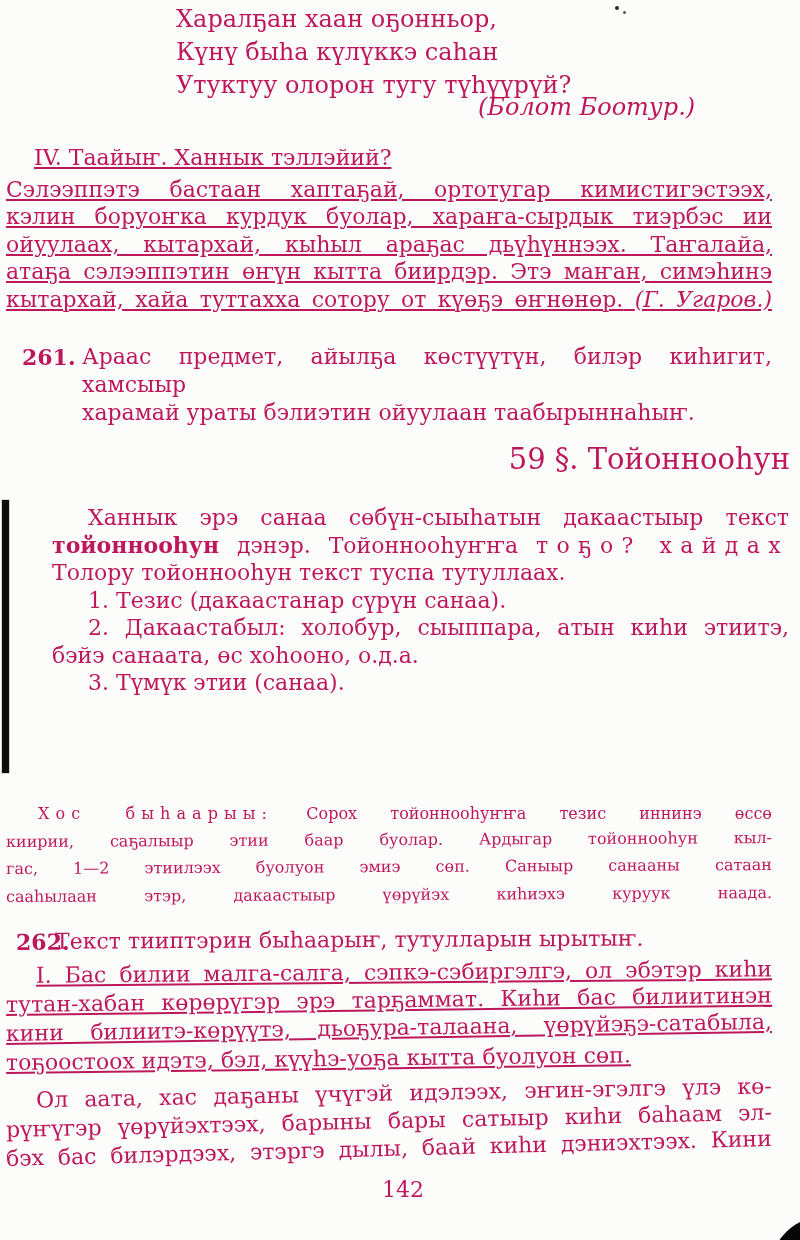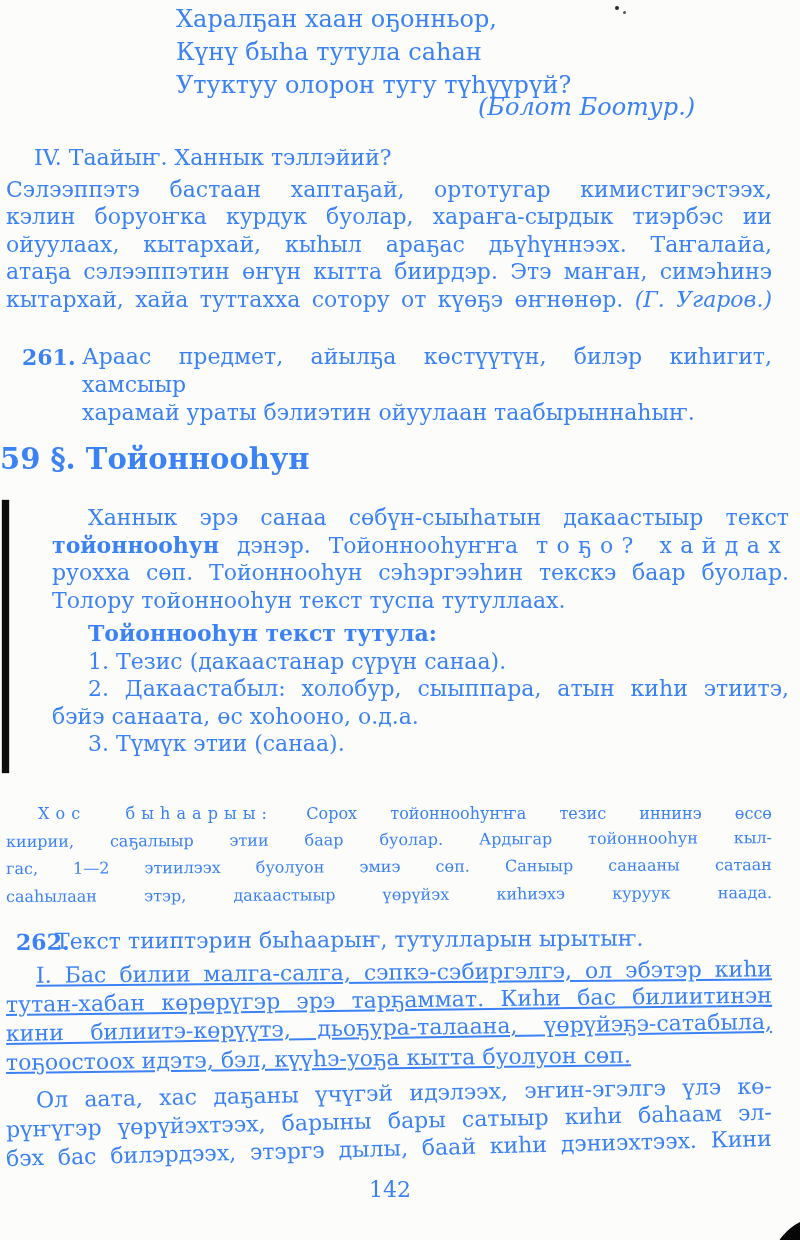--- a/index.html
+++ b/index.html
@@ -1,41 +1,41 @@
 <!DOCTYPE html>
 <html><head>
 <meta charset="utf-8">
 <style>
   html,body{margin:0;padding:0;}
   body{width:800px;height:1240px;overflow:hidden;}
   .page{
     position:relative;width:800px;height:1240px;
-    background:#fcfcfb;color:#3b82f6;
+    background:#fcfcfb;color:#be185d;
     font-family:"DejaVu Serif","Liberation Serif",serif;
     font-size:22px;
   }
   .abs{position:absolute;}
   .ln{white-space:nowrap;}
   .just{text-align:justify;text-align-last:justify;white-space:normal;}
   .b{font-weight:bold;}
   .i{font-style:italic;}
   .sp{letter-spacing:0.38em;}
   .num{position:absolute;left:16px;top:0;font-weight:bold;}
 
   .verse{left:176px;top:3px;font-size:24px;line-height:33px;}
   .attribution{left:478px;top:93px;font-size:24px;font-style:italic;}
 
-  .riddle{left:6px;top:142px;width:766px;line-height:27.4px;}
+  .riddle{left:6px;top:142px;width:766px;line-height:27.4px;text-decoration:underline;}
   .riddle-title{padding-left:28px;line-height:31px;margin-bottom:3px;}
 
   .ex261{left:6px;top:343px;width:766px;line-height:28px;}
   .ex261 .body{margin-left:76px;}
 
-  .sec-heading{left:0;top:441px;width:790px;text-align:left;
-    font-weight:bold;font-size:29px;line-height:36px;}
+  .sec-heading{left:0;top:441px;width:790px;text-align:right;
+    font-weight:normal;font-size:29px;line-height:36px;}
 
   .bar{left:2px;top:500px;width:7px;height:273px;background:#0e0d0c;
     box-shadow:0 0 1px #0e0d0c;}
   .sec-para{left:52px;top:504px;width:737px;line-height:27.5px;}
   .indent{padding-left:36px;}
   .struct-title{margin-top:6px;}
 
   .note{left:6px;top:800px;width:766px;font-size:16px;line-height:27.5px;}
   .note .indent{padding-left:32px;}
 
@@ -47,35 +47,35 @@
   .para1 .indent,.para2 .indent{padding-left:30px;}
 
   .r03{transform:rotate(-0.3deg);transform-origin:0 50%;}
   .r05{transform:rotate(-0.5deg);transform-origin:0 50%;}
   .r07{transform:rotate(-0.7deg);transform-origin:0 50%;}
   .r09{transform:rotate(-0.9deg);transform-origin:0 50%;}
   .r11{transform:rotate(-1.1deg);transform-origin:0 50%;}
   .r13{transform:rotate(-1.3deg);transform-origin:0 50%;}
   .r15{transform:rotate(-1.5deg);transform-origin:0 50%;}
 
-  .pagenum{left:0;top:1176px;width:780px;text-align:center;line-height:28px;}
+  .pagenum{left:13px;top:1176px;width:780px;text-align:center;line-height:28px;}
 
   .stain{left:770px;top:1216px;width:110px;height:110px;background:#060606;
     border-radius:50% 50% 50% 50%;transform:rotate(18deg);}
   .speck1{left:615px;top:6px;width:4px;height:4px;background:#2a2a2a;border-radius:50%;}
   .speck2{left:623px;top:11px;width:3px;height:3px;background:#555;border-radius:50%;}
 </style>
 </head>
 <body>
 
 <div class="page">
 
   <div class="abs verse">
     <div class="ln">Харалҕан хаан оҕонньор,</div>
-    <div class="ln">Күнү быһа тутула саһан</div>
+    <div class="ln">Күнү быһа күлүккэ саһан</div>
     <div class="ln">Утуктуу олорон тугу түһүүрүй?</div>
   </div>
   <div class="abs attribution ln">(Болот Боотур.)</div>
 
   <div class="abs riddle">
     <div class="ln riddle-title">IV. Таайыҥ. Ханнык тэллэйий?</div>
     <div class="ln just">Сэлээппэтэ бастаан хаптаҕай, ортотугар кимистигэстээх,</div>
     <div class="ln just">кэлин боруоҥка курдук буолар, хараҥа-сырдык тиэрбэс ии</div>
     <div class="ln just">ойуулаах, кытархай, кыһыл араҕас дьүһүннээх. Таҥалайа,</div>
     <div class="ln just">атаҕа сэлээппэтин өҥүн кытта биирдэр. Этэ маҥан, симэһинэ</div>
@@ -98,24 +98,22 @@
   <div class="abs bar"></div>
 
   <div class="abs sec-para">
     <div class="ln just indent">Ханнык эрэ санаа сөбүн-сыыһатын дакаастыыр текст</div>
     <div class="ln just">
       <span class="b">тойоннооһун</span>
       <span>дэнэр. Тойоннооһуҥҥа</span>
       <span class="sp">тоҕо?</span>
       <span class="sp">хайдах</span>
     </div>
-    <div class="ln just">руохха сөп. Тойоннооһун сэһэргээһин текскэ баар буолар.</div>
     <div class="ln">Толору тойоннооһун текст туспа тутуллаах.</div>
 
-    <div class="ln b indent struct-title">Тойоннооһун текст тутула:</div>
     <div class="ln indent">1. Тезис (дакаастанар сүрүн санаа).</div>
     <div class="ln just indent">2. Дакаастабыл: холобур, сыыппара, атын киһи этиитэ,</div>
     <div class="ln">бэйэ санаата, өс хоһооно, о.д.а.</div>
     <div class="ln indent">3. Түмүк этии (санаа).</div>
   </div>
 
   <div class="abs note">
     <div class="ln just indent">
       <span class="sp">Хос быһаарыы:</span>
       <span>Сорох тойоннооһуҥҥа тезис иннинэ өссө</span>

